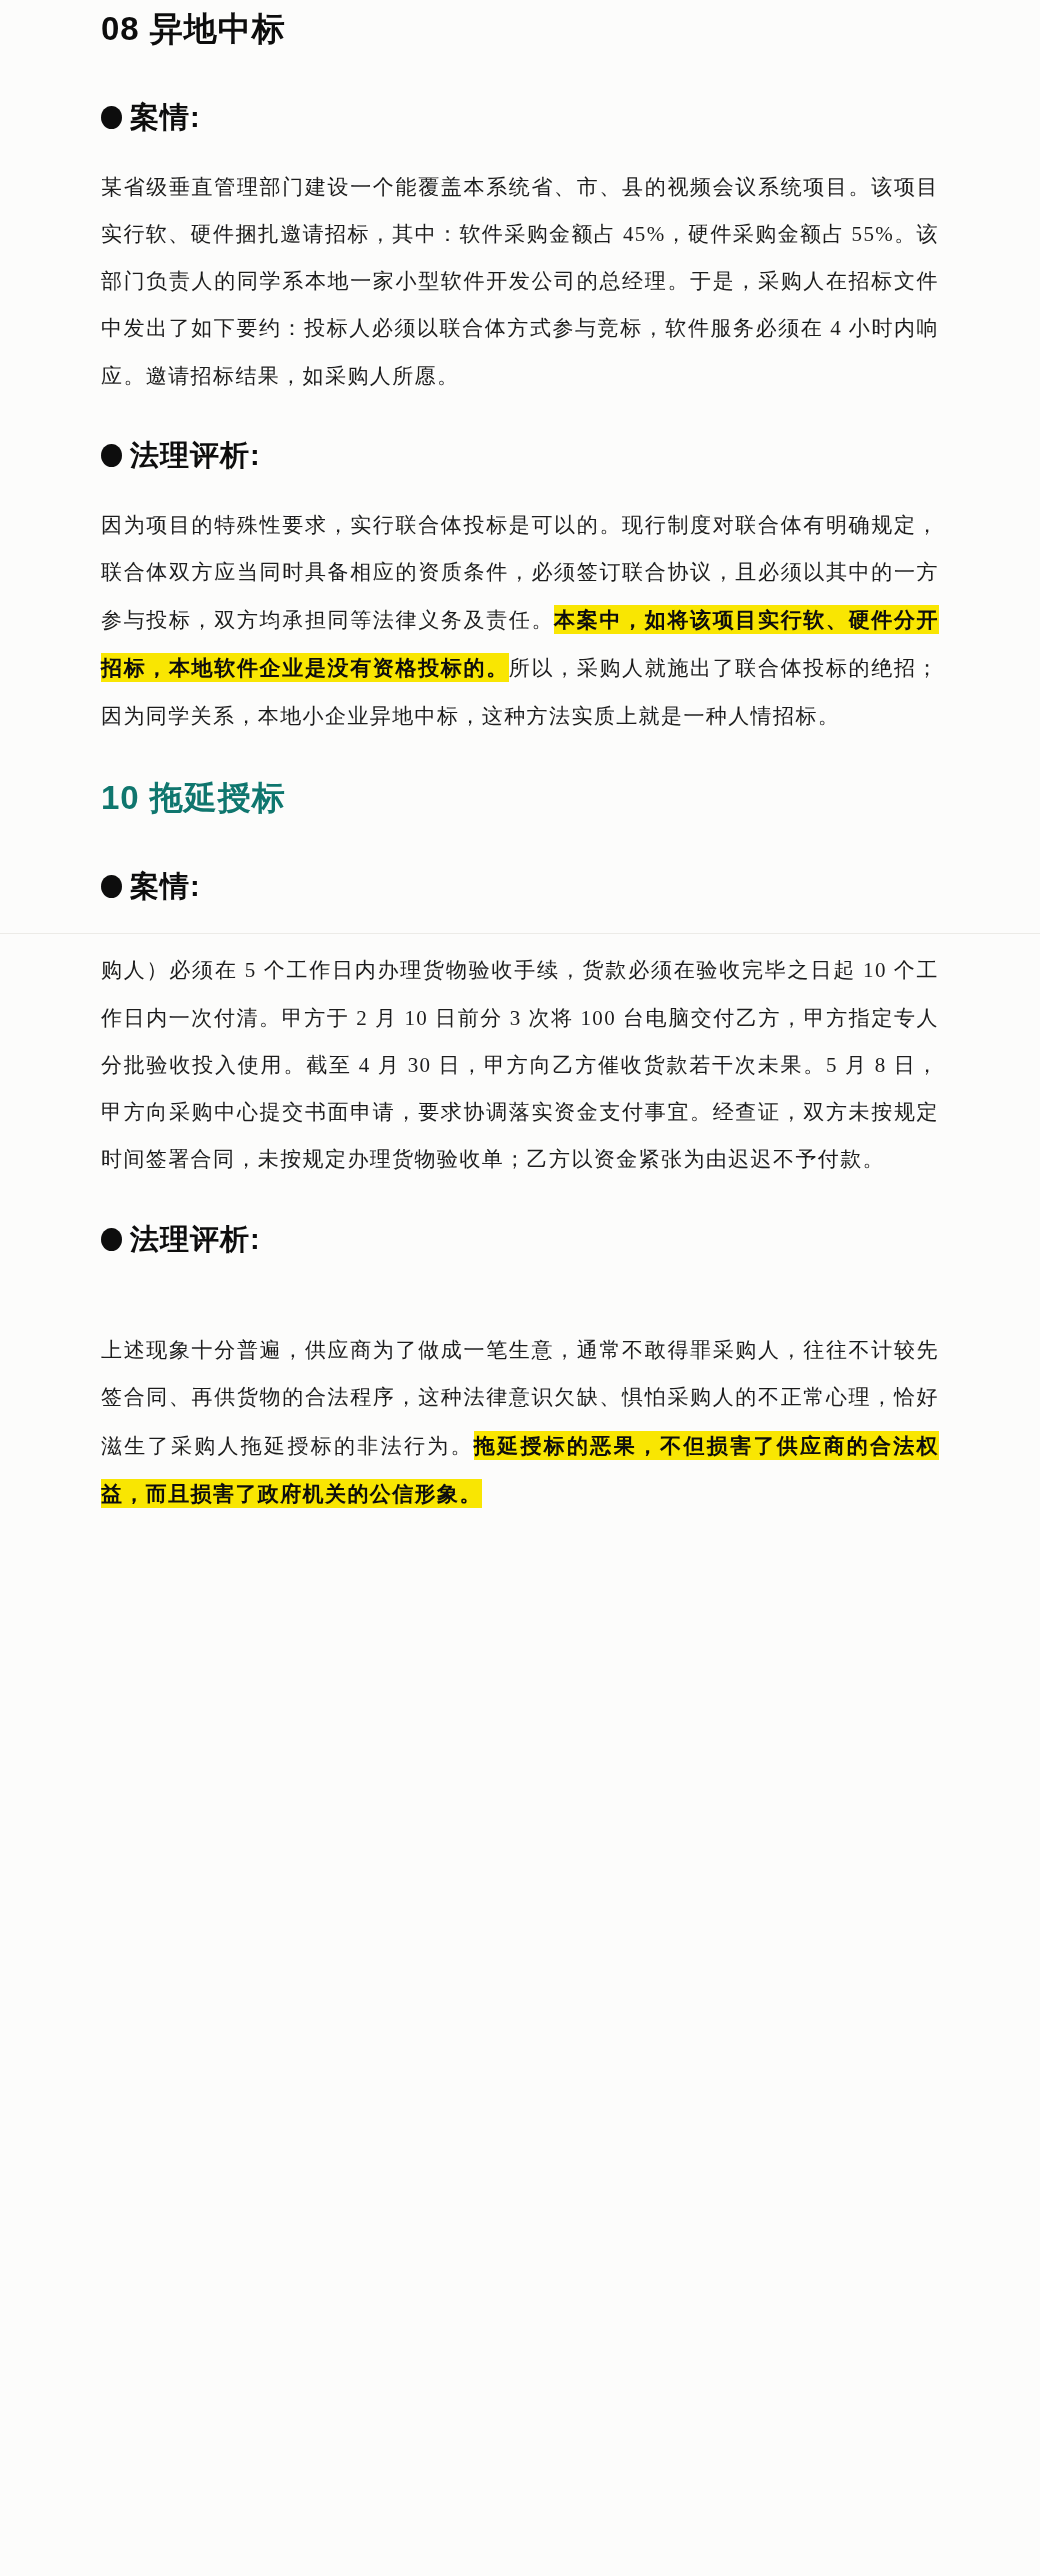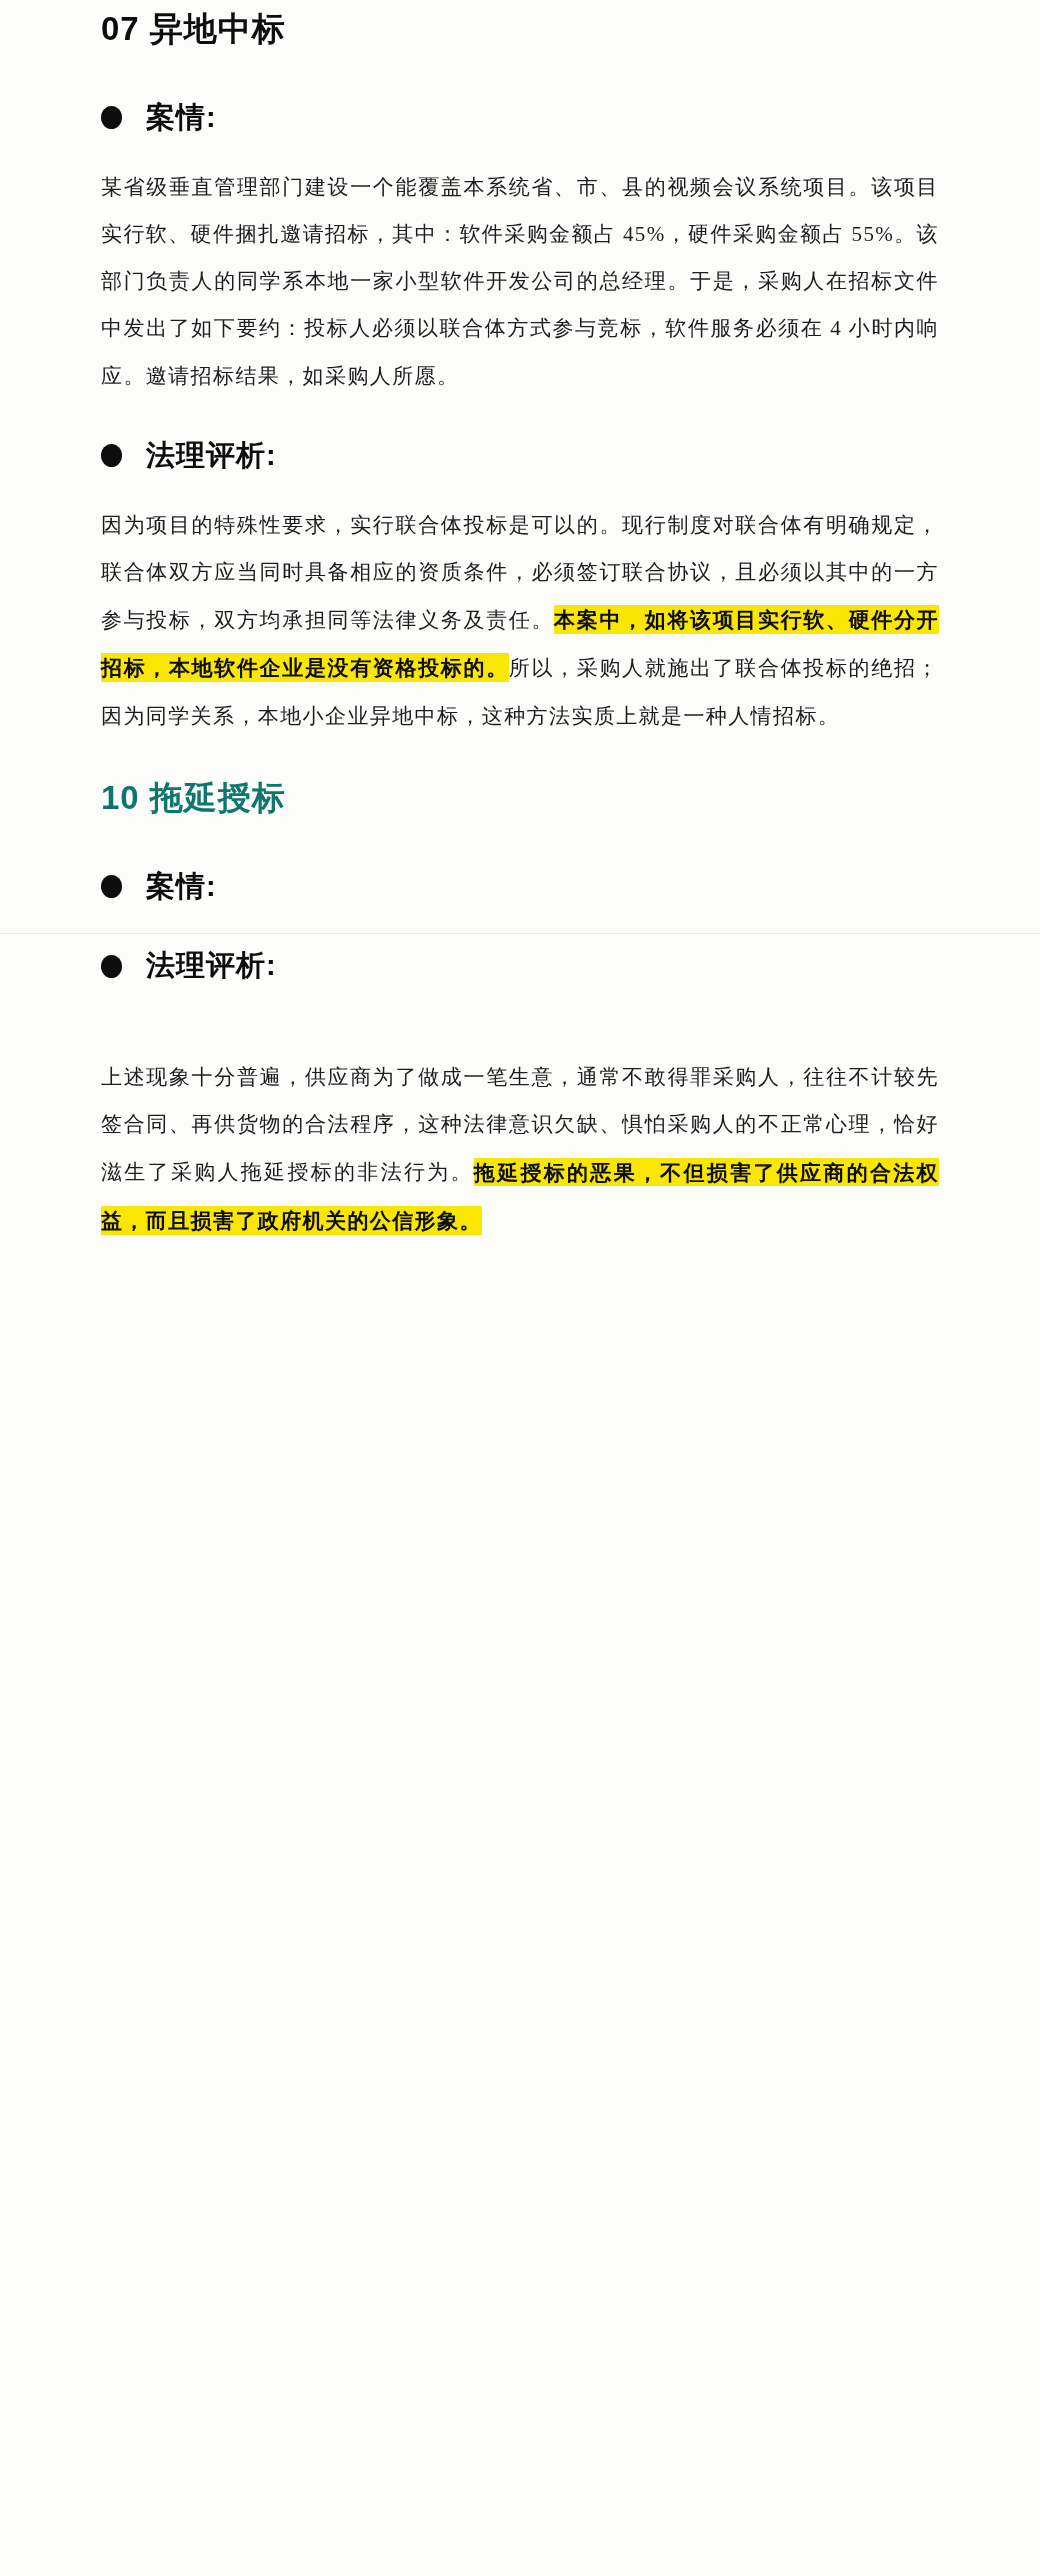--- a/index.html
+++ b/index.html
@@ -27,21 +27,21 @@
     color: #0d0d0d;
     letter-spacing: 1px;
     margin: 0 0 50px 0;
   }
   .h1.h1-later {
     margin-top: 17.3px;
   }
   .bullet-h {
     display: flex;
     align-items: center;
-    gap: 24px;
+    gap: 8px;
     margin: 0 0 27px 0;
   }
   .bullet-dot {
     width: 21px;
     height: 23px;
     border-radius: 50%;
     background: #0d0d0d;
     flex: 0 0 auto;
   }
   .bullet-text {
@@ -79,39 +79,40 @@
   }
   .section {
     margin: 0;
   }
 </style>
 </head>
 <body style="background: rgb(252, 252, 251);">
 
 <main class="doc" id="doc-root" style="background: rgb(252, 252, 251); color: rgb(28, 28, 28);">
     <section class="section">
-      <h1 class="h1" style="color: rgb(13, 13, 13);">07 异地中标</h1>
+      <h1 class="h1" style="color: rgb(13, 13, 13);">08 异地中标</h1>
       <div class="bullet-h">
         <span class="bullet-dot" style="background: rgb(13, 13, 13);"></span>
         <span class="bullet-text" style="color: rgb(13, 13, 13);">案情:</span>
       </div>
       <p class="para"><span>某省级垂直管理部门建设一个能覆盖本系统省、市、县的视频会议系统项目。该项目实行软、硬件捆扎邀请招标，其中：软件采购金额占 45%，硬件采购金额占 55%。该部门负责人的同学系本地一家小型软件开发公司的总经理。于是，采购人在招标文件中发出了如下要约：投标人必须以联合体方式参与竞标，软件服务必须在 4 小时内响应。邀请招标结果，如采购人所愿。</span></p>
       <div class="bullet-h">
         <span class="bullet-dot" style="background: rgb(13, 13, 13);"></span>
         <span class="bullet-text" style="color: rgb(13, 13, 13);">法理评析:</span>
       </div>
       <p class="para"><span>因为项目的特殊性要求，实行联合体投标是可以的。现行制度对联合体有明确规定，联合体双方应当同时具备相应的资质条件，必须签订联合协议，且必须以其中的一方参与投标，双方均承担同等法律义务及责任。</span><span class="hl" style="background: rgb(249, 230, 2);">本案中，如将该项目实行软、硬件分开招标，本地软件企业是没有资格投标的。</span><span>所以，采购人就施出了联合体投标的绝招；因为同学关系，本地小企业异地中标，这种方法实质上就是一种人情招标。</span></p>
     </section>
     <section class="section">
       <h1 class="h1 h1-later" style="color: #0f766e;">10 拖延授标</h1>
       <div class="bullet-h">
         <span class="bullet-dot" style="background: rgb(13, 13, 13);"></span>
         <span class="bullet-text" style="color: rgb(13, 13, 13);">案情:</span>
       </div>
       <hr class="page-divider" style="border-top-color: rgb(236, 235, 231);">
+      <p class="para"><span>购人）必须在 5 个工作日内办理货物验收手续，货款必须在验收完毕之日起 10 个工作日内一次付清。甲方于 2 月 10 日前分 3 次将 100 台电脑交付乙方，甲方指定专人分批验收投入使用。截至 4 月 30 日，甲方向乙方催收货款若干次未果。5 月 8 日，甲方向采购中心提交书面申请，要求协调落实资金支付事宜。经查证，双方未按规定时间签署合同，未按规定办理货物验收单；乙方以资金紧张为由迟迟不予付款。</span></p>
       <div class="bullet-h">
         <span class="bullet-dot" style="background: rgb(13, 13, 13);"></span>
         <span class="bullet-text" style="color: rgb(13, 13, 13);">法理评析:</span>
       </div>
       <p class="para gap-before"><span>上述现象十分普遍，供应商为了做成一笔生意，通常不敢得罪采购人，往往不计较先签合同、再供货物的合法程序，这种法律意识欠缺、惧怕采购人的不正常心理，恰好滋生了采购人拖延授标的非法行为。</span><span class="hl" style="background: rgb(249, 230, 2);">拖延授标的恶果，不但损害了供应商的合法权益，而且损害了政府机关的公信形象。</span></p>
     </section>
   </main>
 
 
 </body></html>

